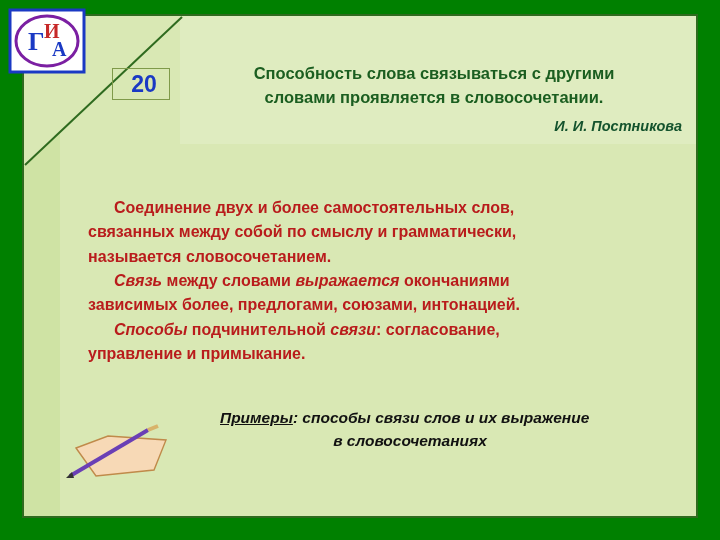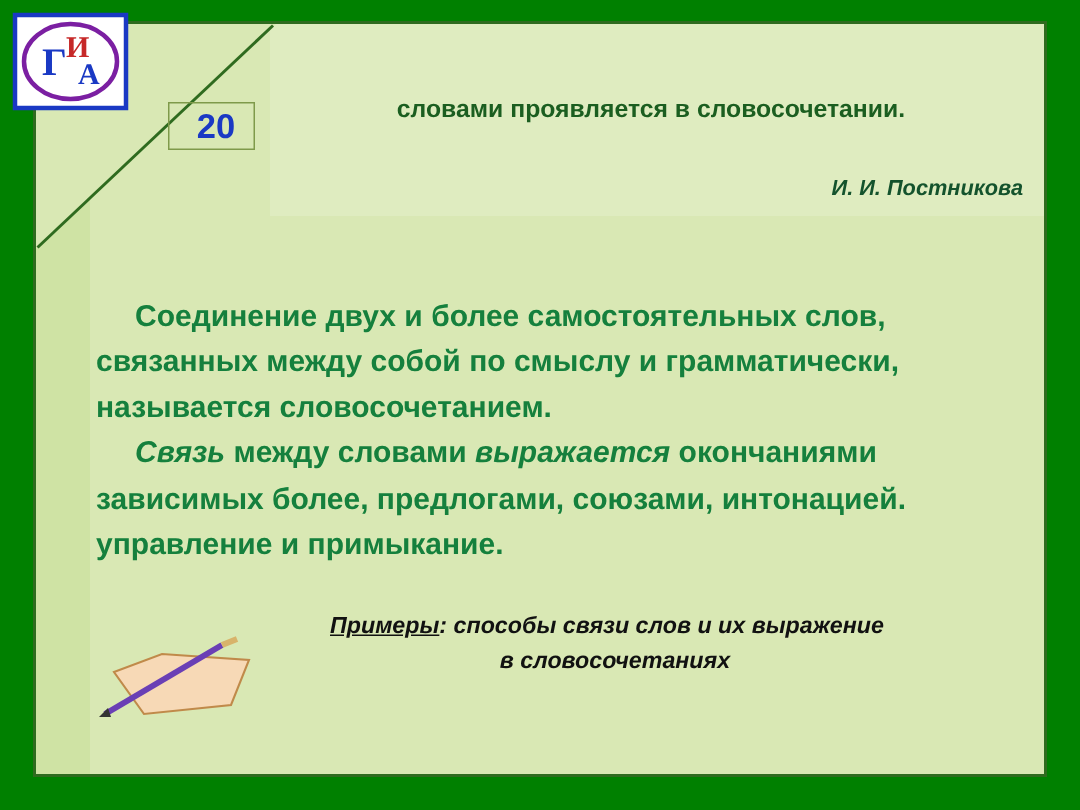--- a/index.html
+++ b/index.html
@@ -141,25 +141,25 @@
     width: 496px;
     text-align: right;
     color: #14532d;
     font-size: 14.5px;
     font-weight: bold;
     font-style: italic;
   }
   
   .body {
     position: absolute;
-    left: 64px;
+    left: 88px;
     top: 196px;
     width: 586px;
-    color: #15803d;
-    font-size: 20px;
+    color: #b91c1c;
+    font-size: 16px;
     font-weight: bold;
     line-height: 1.52;
   }
   .body p {
     margin: 0;
   }
   .body p + p {
     margin-top: 0px;
   }
   .ind {
@@ -227,31 +227,33 @@
     <ellipse cx="39" cy="33" rx="31" ry="25" fill="none" stroke="#7b1fa2" stroke-width="3"></ellipse>
     <text x="20" y="42" font-family="'Liberation Serif', serif" font-size="26" font-weight="bold" fill="#1a39c4">Г</text>
     <text x="36" y="30" font-family="'Liberation Serif', serif" font-size="20" font-weight="bold" fill="#c62828">И</text>
     <text x="44" y="48" font-family="'Liberation Serif', serif" font-size="20" font-weight="bold" fill="#1a39c4">А</text>
   </svg>
 
   <div class="slide-number-border"></div>
   <div class="slide-number">20</div>
 
   <div class="heading">
+    <div>Способность слова связываться с другими</div>
     <div>словами проявляется в словосочетании.</div>
   </div>
 
   <div class="attribution">И. И. Постникова</div>
 
   <div class="body" id="body-block">
       <p><span class="ind"></span><span>Соединение двух и более самостоятельных слов,</span></p>
       <p><span>связанных между собой по смыслу и грамматически,</span></p>
       <p><span>называется словосочетанием.</span></p>
       <p><span class="ind"></span><span class="it">Связь</span><span> между словами </span><span class="it">выражается</span><span> окончаниями</span></p>
       <p><span>зависимых более, предлогами, союзами, интонацией.</span></p>
+      <p><span class="ind"></span><span class="it">Способы</span><span> подчинительной </span><span class="it">связи</span><span>: согласование,</span></p>
       <p><span>управление и примыкание.</span></p>
     </div>
 
   <div class="example">
     <div class="line1"><span class="underline">Примеры</span><span>: способы связи слов и их выражение</span></div>
     <div class="line2">в словосочетаниях</div>
   </div>
 
   <svg class="doodle" viewBox="0 0 110 62">
     <path d="M14 30 L46 18 L104 22 L92 52 L34 58 Z" fill="#f7d9b6" stroke="#c08a4a" stroke-width="1.4"></path>

